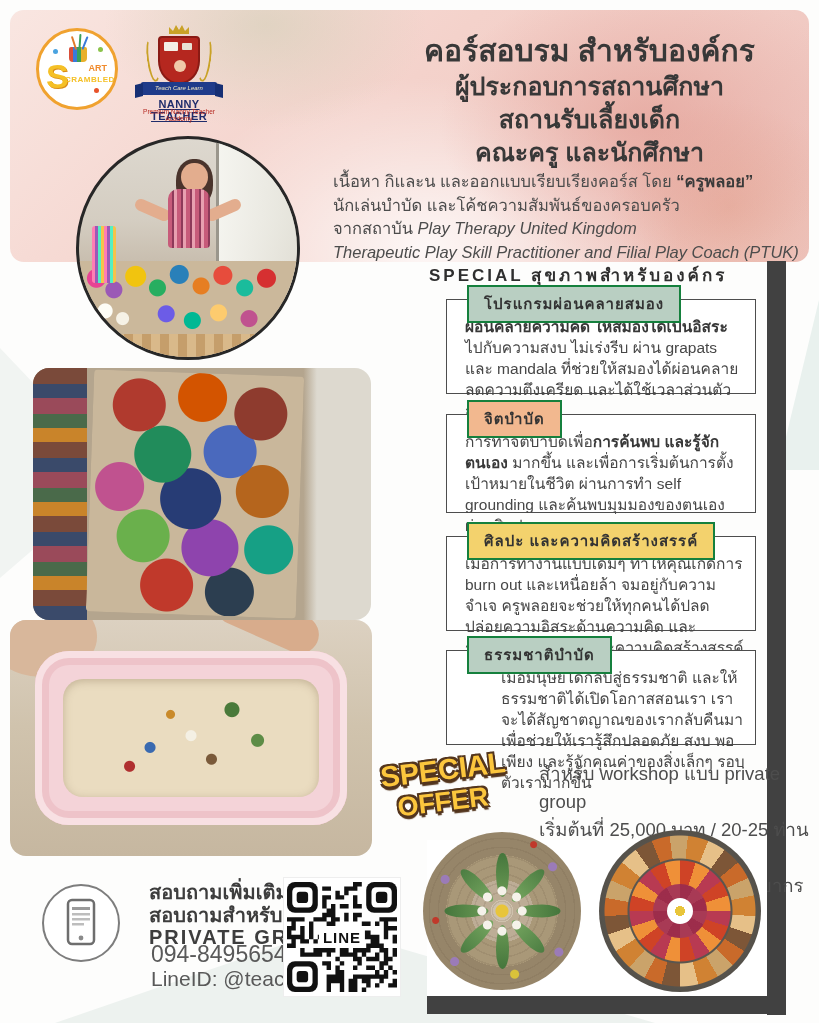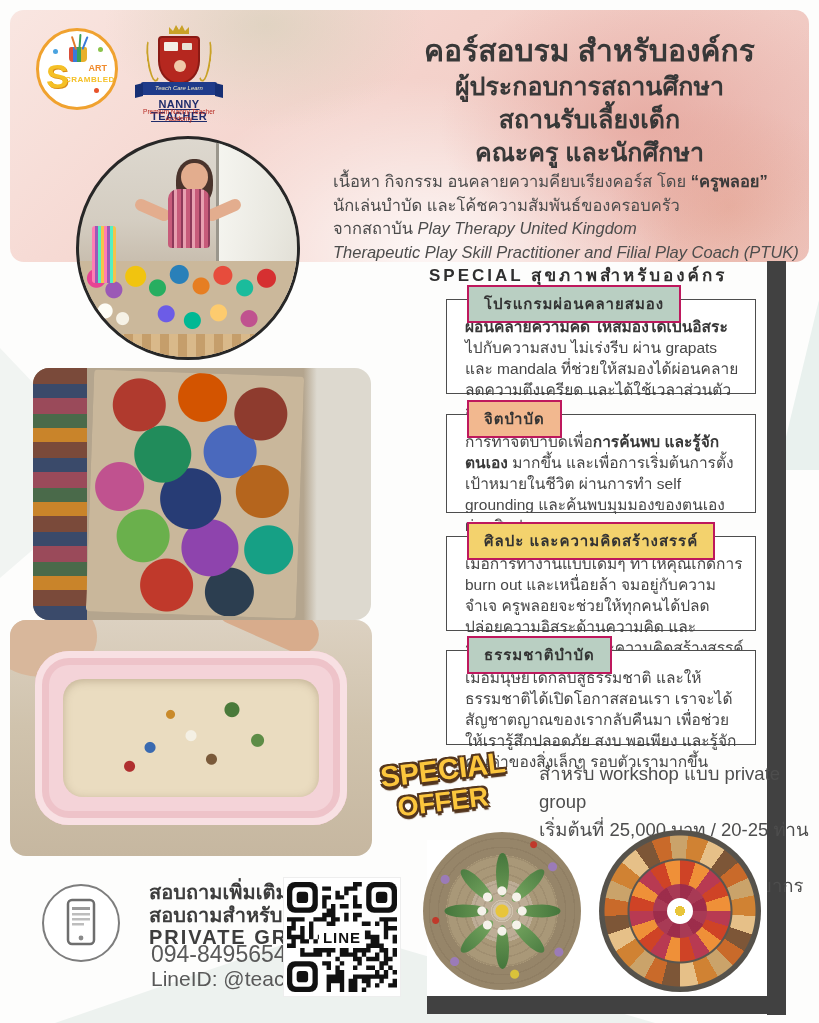--- a/index.html
+++ b/index.html
@@ -97,21 +97,21 @@
   .inst-straws{position:absolute;left:6%;top:40%;width:11%;height:26%;border-radius:3px;
     background:repeating-linear-gradient(90deg,#ff7eb3 0 3px,#9b59b6 3px 6px,#55efc4 6px 9px,#f6c34a 9px 12px);}
 
   
   .wk-heading{left:429px;top:261px;font-size:17px;font-weight:bold;letter-spacing:3px;color:#2f2f2f;}
   .vbar{left:767px;top:261px;width:19px;height:754px;background:#414141;}
   .hbar{left:427px;top:996px;width:359px;height:18px;background:#414141;}
 
   
   .wbox{position:absolute;left:446px;width:310px;border:1.6px solid #4d4d4d;background:#fff;box-sizing:border-box;}
-  .wbadge{position:absolute;left:20px;top:-15px;padding:5px 15px;border:2px solid #be185d;
+  .wbadge{position:absolute;left:20px;top:-15px;padding:5px 15px;border:2px solid #15803d;
     font-size:15px;font-weight:bold;letter-spacing:1px;color:#333;white-space:nowrap;}
   .b-sage{background:#b9cfc2;}
   .b-peach{background:#f2b88f;}
   .b-yellow{background:#f3d26d;}
   .wtext{margin:0;padding:16px 10px 8px 18px;font-size:15.5px;line-height:21px;color:#474747;}
   .wtext strong.blk{display:block;color:#383838;}
   .wtext strong{color:#383838;}
 
   
   .photo{overflow:hidden;border-radius:16px;}
@@ -228,21 +228,21 @@
   <div class="tri tri3"></div>
 
   <div class="abs hero">
     <div class="hero-title">
       <div class="t1">คอร์สอบรม สำหรับองค์กร</div>
       <div class="t2">ผู้ประกอบการสถานศึกษา</div>
       <div class="t2">สถานรับเลี้ยงเด็ก</div>
       <div class="t2">คณะครู และนักศึกษา</div>
     </div>
     <div class="intro">
-      <div><span>เนื้อหา กิจกรรม อนคลายความคียบเรียงคอร์ส โดย </span><strong>“ครูพลอย”</strong></div>
+      <div><span>เนื้อหา กิและน และออกแบบเรียบเรียงคอร์ส โดย </span><strong>“ครูพลอย”</strong></div>
       <div>นักเล่นบำบัด และโค้ชความสัมพันธ์ของครอบครัว</div>
       <div><span>จากสถาบัน </span><span class="it">Play Therapy United Kingdom</span></div>
       <div class="it">Therapeutic Play Skill Practitioner and Filial Play Coach (PTUK)</div>
     </div>
   </div>
 
   <div class="abs logo-scrambled">
     <span class="ls-letter">S</span>
     <span class="ls-word">CRAMBLED</span>
     <span class="ls-art">ART</span>
@@ -290,21 +290,21 @@
   <section class="wbox" style="top:414px;height:99px;">
     <span class="wbadge b-peach">จิตบำบัด</span>
     <p class="wtext"><span>การทำจิตบำบัดเพื่อ</span><strong>การค้นพบ และรู้จักตนเอง</strong><span> มากขึ้น และเพื่อการเริ่มต้นการตั้งเป้าหมายในชีวิต ผ่านการทำ self grounding และค้นพบมุมมองของตนเองผ่านศิลปะ และกะบะทราย</span></p>
   </section>
 
   <section class="wbox" style="top:536px;height:95px;">
     <span class="wbadge b-yellow">ศิลปะ และความคิดสร้างสรรค์</span>
     <p class="wtext">เมื่อการทำงานแบบเดิมๆ ทำให้คุณเกิดการ burn out และเหนื่อยล้า จมอยู่กับความจำเจ ครูพลอยจะช่วยให้ทุกคนได้ปลดปล่อยความอิสระด้านความคิด และร่างกายผ่านศิลปะ และความคิดสร้างสรรค์</p>
   </section>
 
-  <section class="wbox" style="top:650px;height:95px;">
+  <section class="wbox" style="top:650px;height:95px;padding-left:36px;">
     <span class="wbadge b-sage">ธรรมชาติบำบัด</span>
     <p class="wtext">เมื่อมนุษย์ได้กลับสู่ธรรมชาติ และให้ธรรมชาติได้เปิดโอกาสสอนเรา เราจะได้สัญชาตญาณของเรากลับคืนมา เพื่อช่วยให้เรารู้สึกปลอดภัย สงบ พอเพียง และรู้จักคุณค่าของสิ่งเล็กๆ รอบตัวเรามากขึ้น</p>
   </section>
 
   <div class="abs photo photo-paint">
     <div class="pp-spines"></div>
     <div class="pp-canvas"></div>
   </div>
 
   <div class="abs photo photo-sand">

